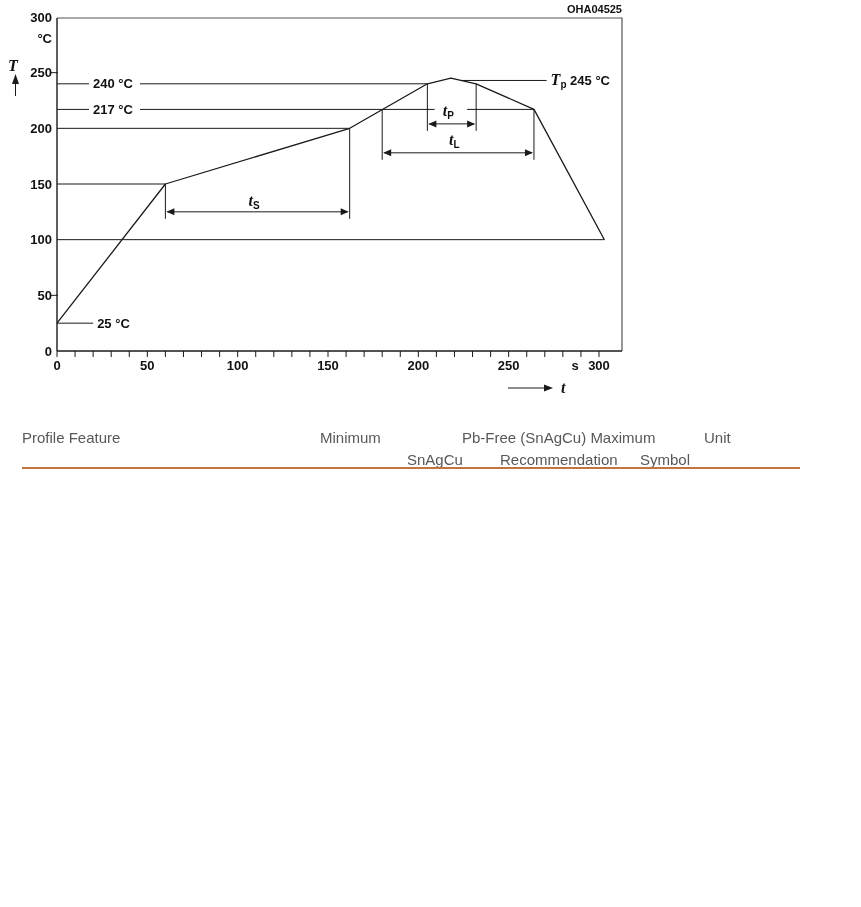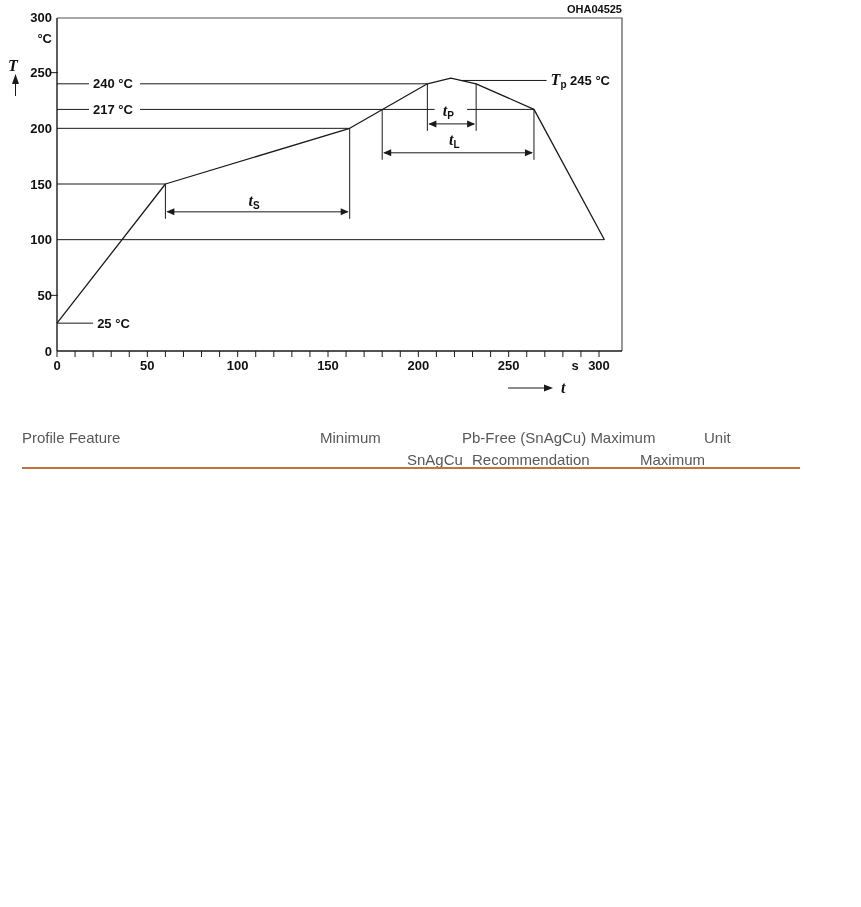--- a/index.html
+++ b/index.html
@@ -151,19 +151,19 @@
         </g>
       </svg>
   </div>
 
   <div id="table" style="color: rgb(88, 88, 91);">
     <div class="hdr" style="top:9px;left:22px">Profile Feature</div>
     <div class="hdr" style="top:9px;left:320px">Minimum</div>
     <div class="hdr" style="top:9px;left:462px">Pb-Free (SnAgCu) Maximum</div>
     <div class="hdr" style="top:9px;left:704px">Unit</div>
     <div class="hdr" style="top:31px;left:407px">SnAgCu</div>
-    <div class="hdr" style="top:31px;left:472px">Recommendation</div>
-    <div class="hdr" style="top:31px;left:640px">Maximum</div>
+    <div class="hdr" style="top:31px;left:500px">Recommendation</div>
+    <div class="hdr" style="top:31px;left:640px">Symbol</div>
     <div id="accent-rule" style="background: rgb(196, 115, 61);"></div>
     <div id="rows"></div>
   </div>
 
 </div>
 
 </body></html>

